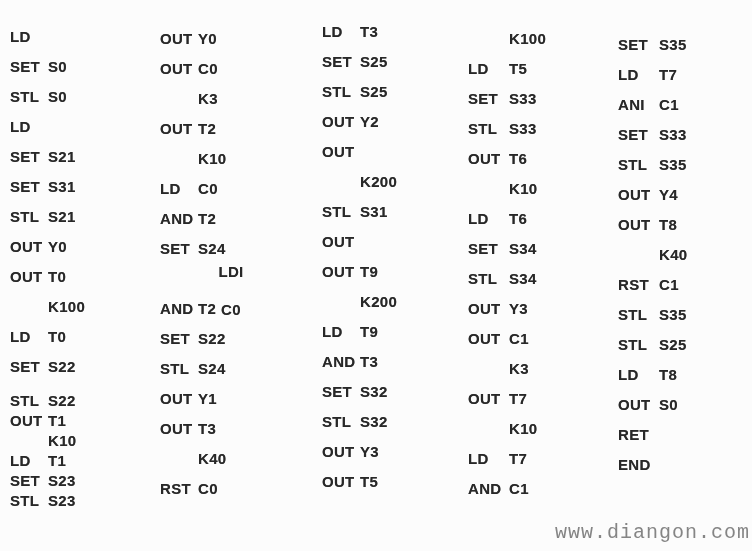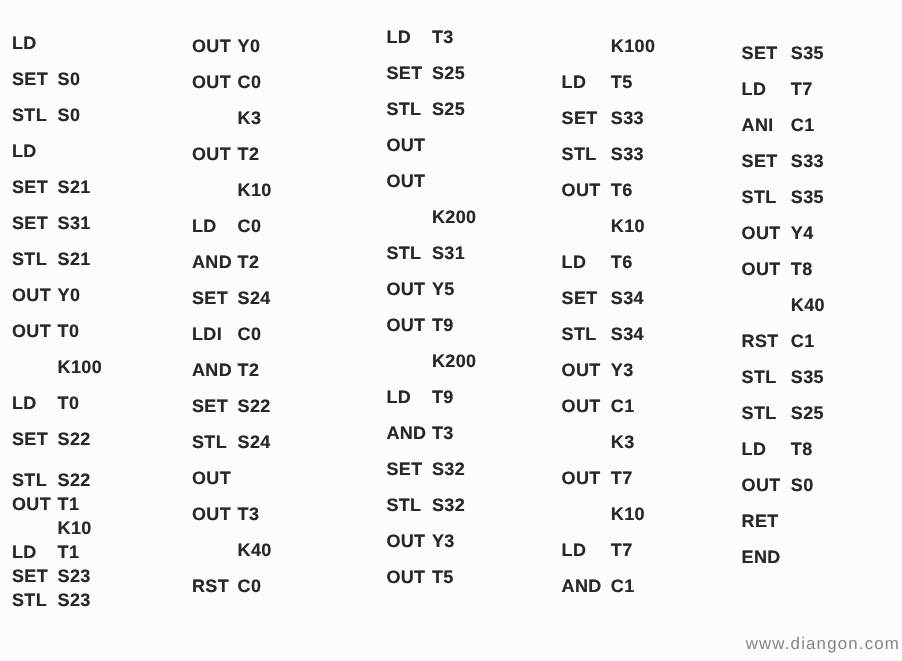--- a/index.html
+++ b/index.html
@@ -39,22 +39,22 @@
   .c4 .op, .c5 .op { flex-basis: 41px; }
   .arg { flex: 1; }
   
   .c1 .row:nth-child(n+13) { height: 20px; }
   .c1 .row:nth-child(13)   { margin-top: 9px; }
   .watermark {
     position: absolute;
     right: 2px;
     bottom: 7px;
     color: #858585;
-    font-family: Liberation Sans, sans-serif;
-    font-size: 14px;
+    font-family: Liberation Mono, monospace;
+    font-size: 20px;
     letter-spacing: 1px;
   }
 </style>
 </head>
 <body style="background: rgb(252, 252, 252);">
 
 <div class="page">
   <div class="col c1">
   <div class="row" style="color: rgb(40, 40, 40);">
     <span class="op">LD</span>
@@ -178,21 +178,21 @@
   <div class="row" style="color: rgb(40, 40, 40);">
     <span class="op">AND</span>
     <span class="arg">T2</span>
   </div>
 
   <div class="row" style="color: rgb(40, 40, 40);">
     <span class="op">SET</span>
     <span class="arg">S24</span>
   </div>
 
-  <div class="row" style="color: rgb(40, 40, 40);">
+  <div class="row" style="color: rgb(40, 40, 40); flex-direction: column;">
     <span class="op">LDI</span>
     <span class="arg">C0</span>
   </div>
 
   <div class="row" style="color: rgb(40, 40, 40);">
     <span class="op">AND</span>
     <span class="arg">T2</span>
   </div>
 
   <div class="row" style="color: rgb(40, 40, 40);">
@@ -200,20 +200,21 @@
     <span class="arg">S22</span>
   </div>
 
   <div class="row" style="color: rgb(40, 40, 40);">
     <span class="op">STL</span>
     <span class="arg">S24</span>
   </div>
 
   <div class="row" style="color: rgb(40, 40, 40);">
     <span class="op">OUT</span>
+    <span class="arg">Y1</span>
   </div>
 
   <div class="row" style="color: rgb(40, 40, 40);">
     <span class="op">OUT</span>
     <span class="arg">T3</span>
   </div>
 
   <div class="row" style="color: rgb(40, 40, 40);">
     <span class="op"></span>
     <span class="arg">K40</span>
@@ -235,39 +236,39 @@
     <span class="arg">S25</span>
   </div>
 
   <div class="row" style="color: rgb(40, 40, 40);">
     <span class="op">STL</span>
     <span class="arg">S25</span>
   </div>
 
   <div class="row" style="color: rgb(40, 40, 40);">
     <span class="op">OUT</span>
+    <span class="arg">Y2</span>
   </div>
 
   <div class="row" style="color: rgb(40, 40, 40);">
     <span class="op">OUT</span>
   </div>
 
   <div class="row" style="color: rgb(40, 40, 40);">
     <span class="op"></span>
     <span class="arg">K200</span>
   </div>
 
   <div class="row" style="color: rgb(40, 40, 40);">
     <span class="op">STL</span>
     <span class="arg">S31</span>
   </div>
 
   <div class="row" style="color: rgb(40, 40, 40);">
     <span class="op">OUT</span>
-    <span class="arg">Y5</span>
   </div>
 
   <div class="row" style="color: rgb(40, 40, 40);">
     <span class="op">OUT</span>
     <span class="arg">T9</span>
   </div>
 
   <div class="row" style="color: rgb(40, 40, 40);">
     <span class="op"></span>
     <span class="arg">K200</span>

